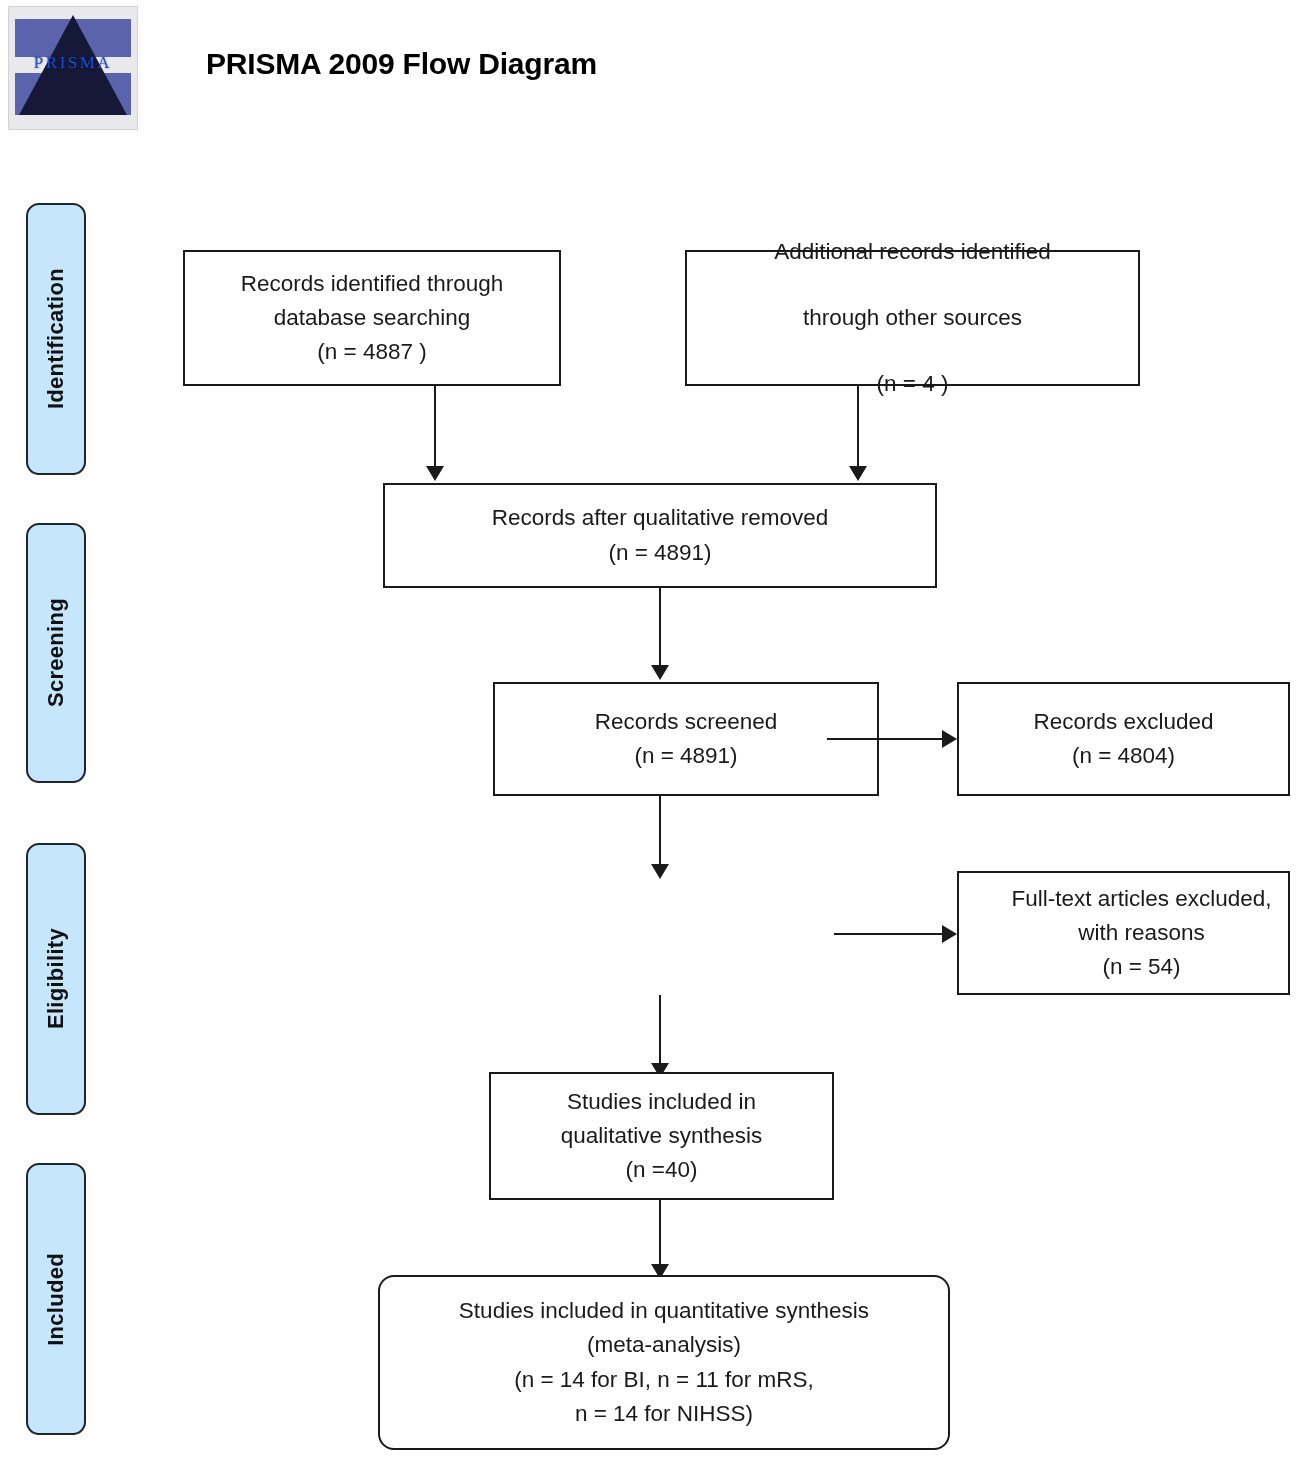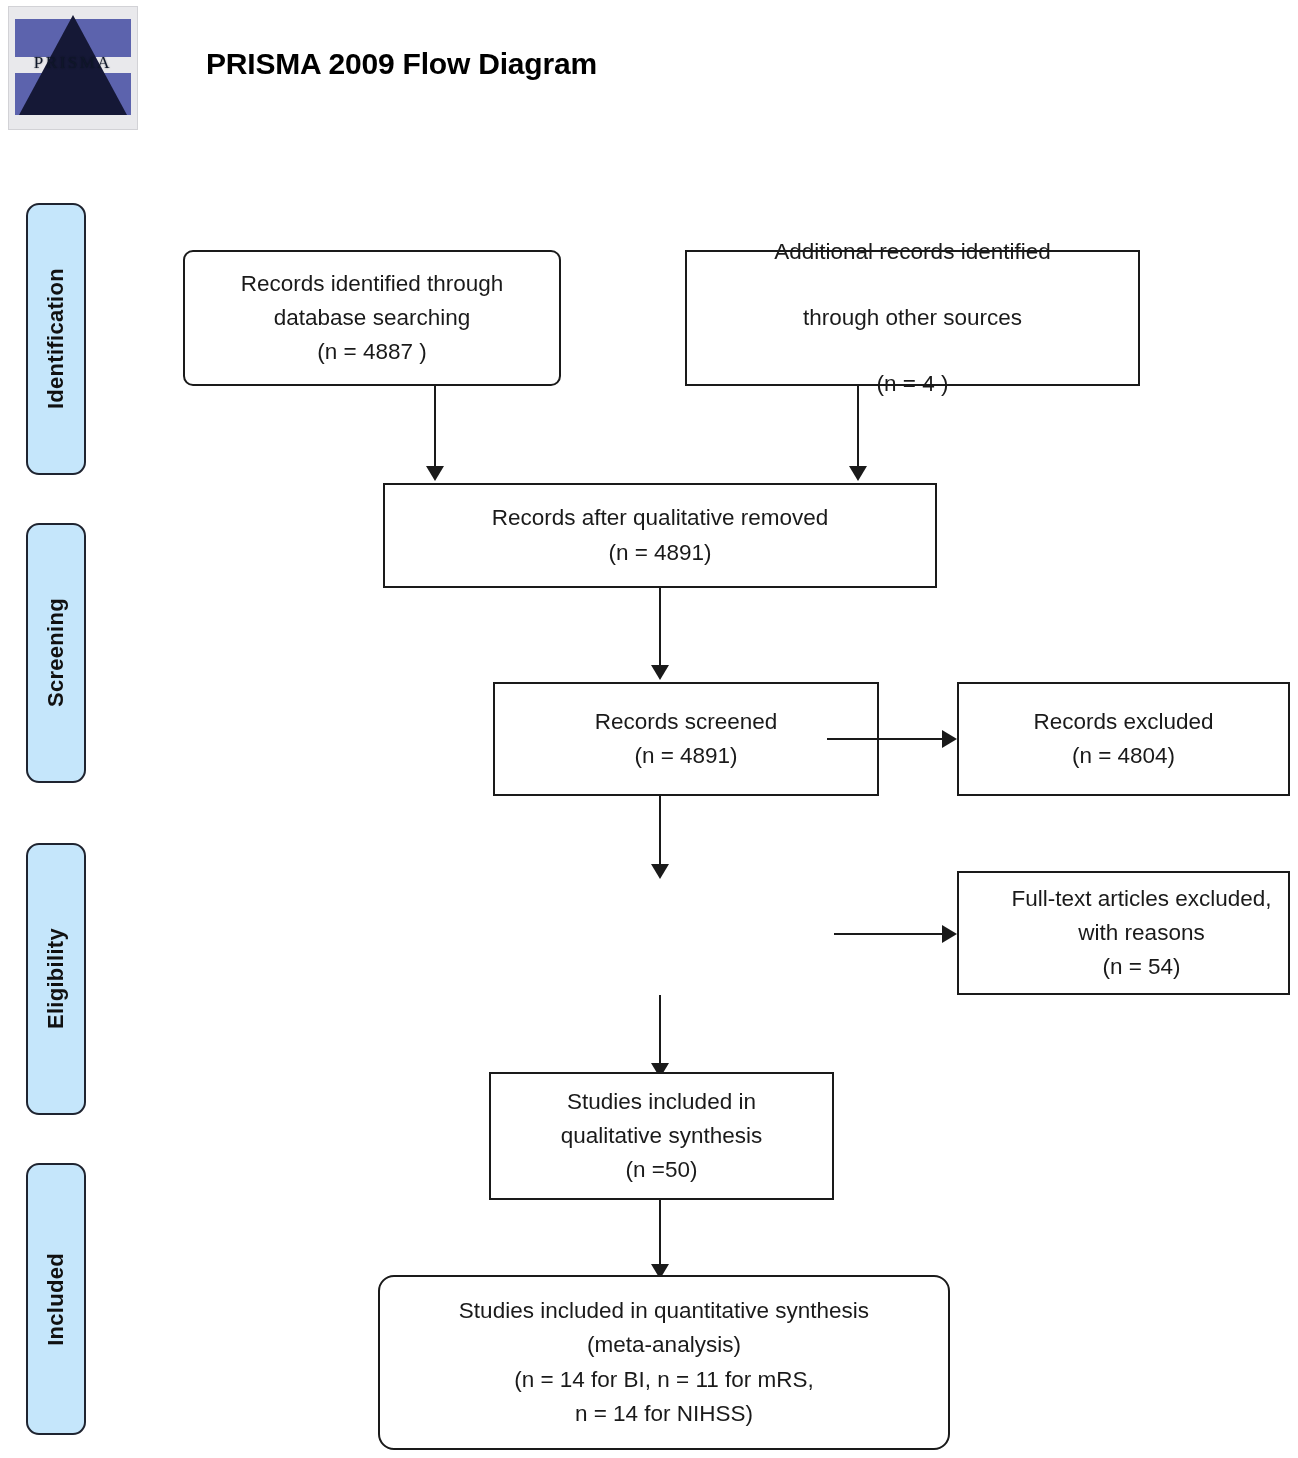--- a/index.html
+++ b/index.html
@@ -53,21 +53,21 @@
     border-bottom: 100px solid #151836;
   }
   .logo .wordmark {
     position: absolute;
     left: 0; right: 0;
     top: 46px;
     text-align: center;
     font-family: "Liberation Serif", serif;
     font-size: 17px;
     letter-spacing: 2.5px;
-    color: #0f172a;
+    color: #1d4ed8;
     font-weight: 400;
     text-shadow: 0 0 2px rgba(0,0,0,.45);
     mix-blend-mode: normal;
   }
 
   .page-title {
     position: absolute;
     left: 206px;
     top: 47px;
     font-size: 30px;
@@ -166,21 +166,21 @@
   <div class="stage" style="top:523px;height:260px;">
     <span class="stage-label">Screening</span>
   </div>
   <div class="stage" style="top:843px;height:272px;">
     <span class="stage-label">Eligibility</span>
   </div>
   <div class="stage" style="top:1163px;height:272px;">
     <span class="stage-label">Included</span>
   </div>
 
-  <div class="box" style="left:183px;top:250px;width:378px;height:136px;border-radius:10px;">
+  <div class="box" style="left:183px;top:250px;width:378px;height:136px;">
     <div class="line">Records identified through</div>
     <div class="line">database searching</div>
     <div class="line">(n = 4887 )</div>
   </div>
 
   <div class="box" style="left:685px;top:250px;width:455px;height:136px;gap:32px;">
     <div class="line">Additional records identified</div>
     <div class="line">through other sources</div>
     <div class="line">(n =  4 )</div>
   </div>
@@ -224,21 +224,21 @@
     <div class="line">with reasons</div>
     <div class="line">(n = 54)</div>
   </div>
 
   <div class="vline" style="left:659px;top:995px;height:70px;"></div>
   <div class="arrow-down" style="left:651px;top:1063px;"></div>
 
   <div class="box" style="left:489px;top:1072px;width:345px;height:128px;">
     <div class="line">Studies included in</div>
     <div class="line">qualitative synthesis</div>
-    <div class="line">(n =50)</div>
+    <div class="line">(n =40)</div>
   </div>
 
   <div class="vline" style="left:659px;top:1200px;height:66px;"></div>
   <div class="arrow-down" style="left:651px;top:1264px;"></div>
 
   <div class="box" style="left:378px;top:1275px;width:572px;height:175px;border-radius:16px;">
     <div class="line">Studies included in quantitative synthesis</div>
     <div class="line">(meta-analysis)</div>
     <div class="line">(n = 14 for BI, n = 11 for mRS,</div>
     <div class="line">n = 14 for NIHSS)</div>

